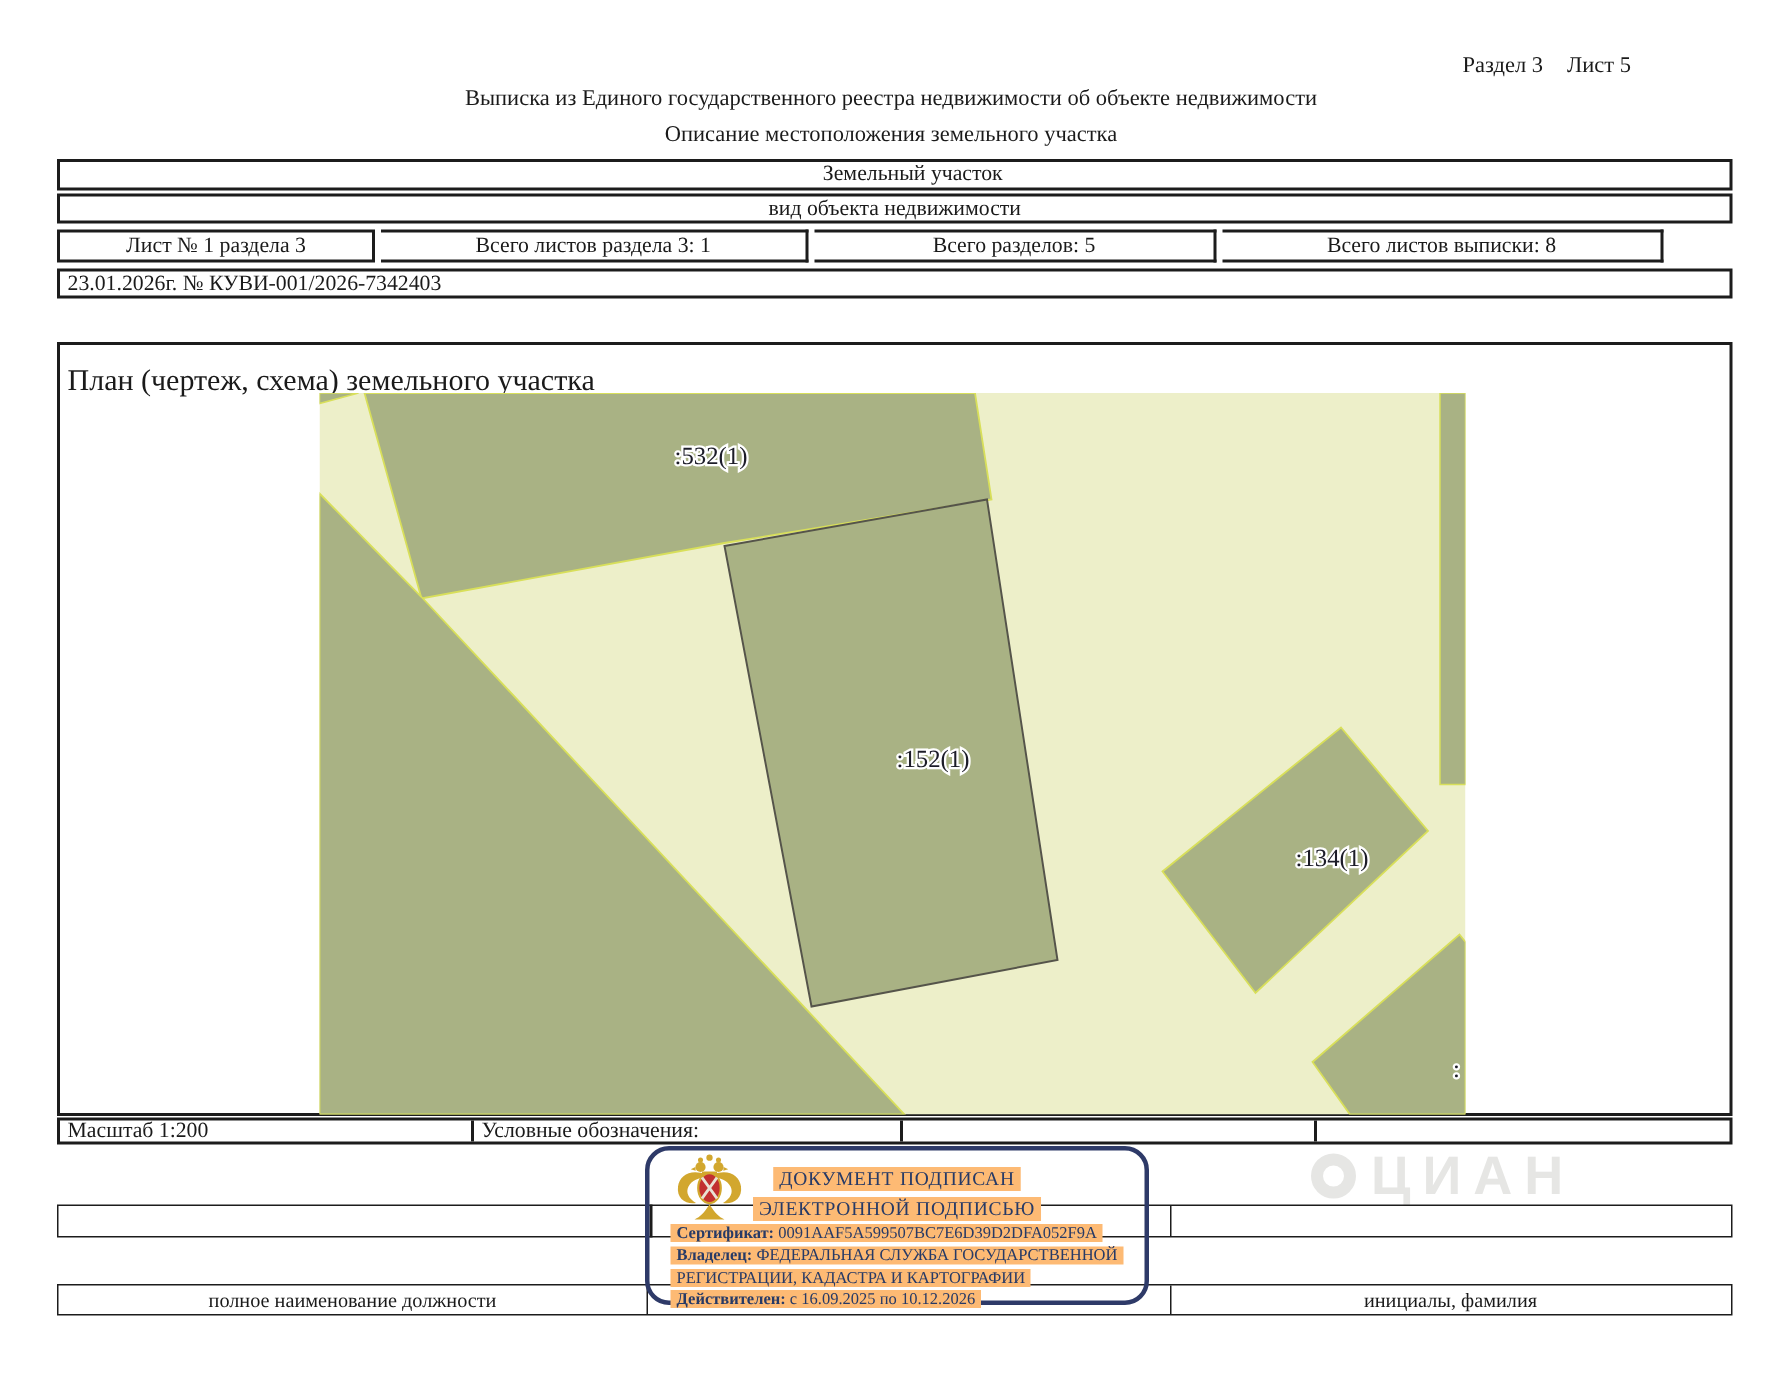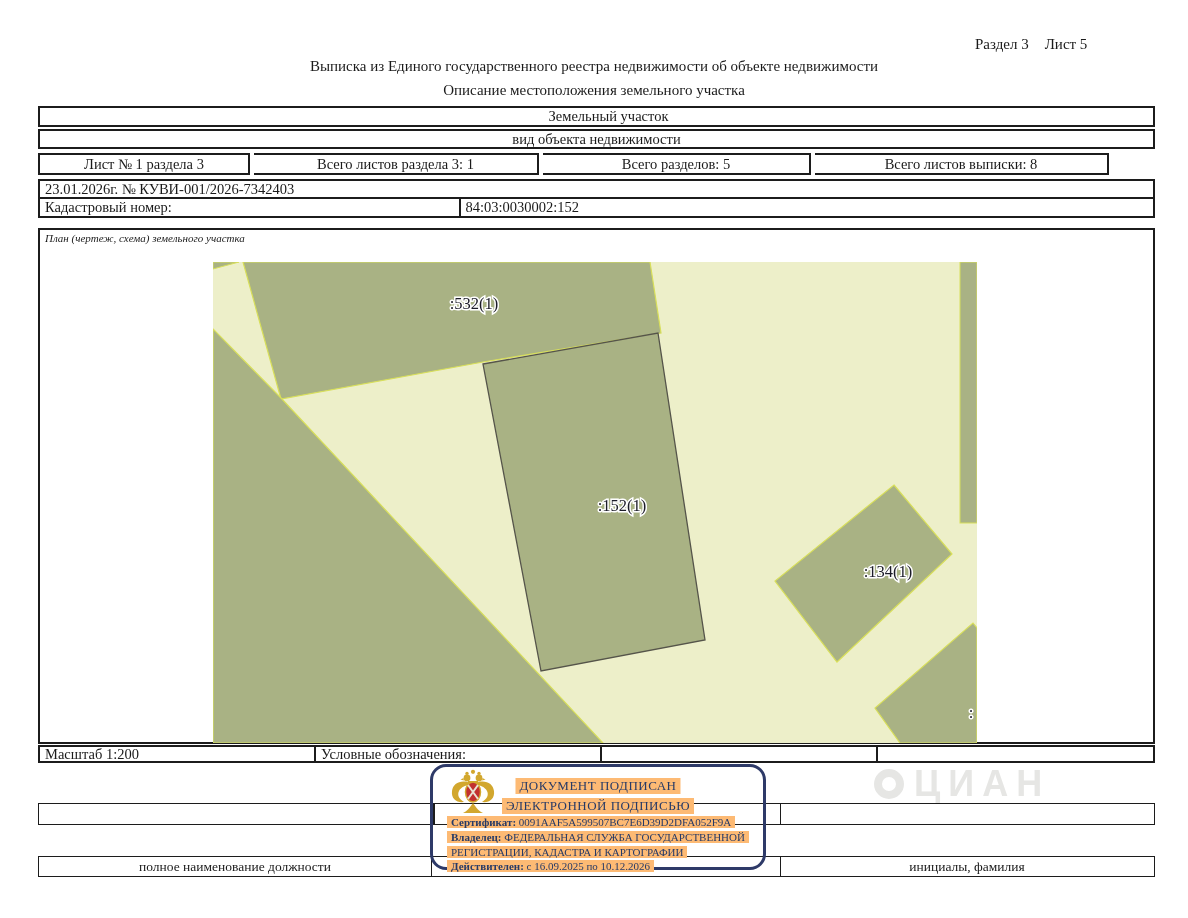--- a/index.html
+++ b/index.html
@@ -23,21 +23,21 @@
   .cell-left { justify-content:flex-start; padding-left:5px; }
   #row-object      { top:106px; height:21px;padding-left:24px; }
   #row-objcaption  { top:129px; height:20px; }
   #row-sheets      { top:153px; height:22px; }
   #row-sheets .cell + .cell { border-left:none; }
   #row-sheets .sbox { border:2px solid #1c1c1c; height:22px; margin-right:4px; }
   #row-sheets .sbox:last-child { margin-right:0; }
   #row-date        { top:179px; height:20px; padding-left:5px; }
   #row-cadastre    { top:197px; height:21px; }
   #plan-cell       { top:228px; height:516px; display:block; }
-  #plan-header     { position:absolute; top:2px; left:5px; font-size:11px;font-style:italic; }
+  #plan-header     { position:absolute; top:13px; left:5px; font-size:20px; }
   #row-scale       { top:745px; height:18px; font-size:14.5px; }
   
   #map { position:absolute; left:173px; top:32px; width:764px; height:481px; }
   
   .sigrow { left:38px; width:1117px; border:1.5px solid #1c1c1c; box-sizing:border-box;
             display:flex; font-size:13.5px; background:transparent; z-index:2; }
   #sig-row-empty   { top:803px; height:22px; }
   #sig-row-caption { top:856px; height:21px; }
   .sigcell { box-sizing:border-box; display:flex; align-items:center; justify-content:center; }
   .sigcell + .sigcell { border-left:1.5px solid #1c1c1c; }
@@ -83,24 +83,20 @@
     <div class="cell sbox" style="width:212px;">Лист № 1 раздела 3</div>
     <div class="cell sbox" style="width:285px;">Всего листов раздела 3: 1</div>
     <div class="cell sbox" style="width:268px;">Всего разделов: 5</div>
     <div class="cell sbox" style="width:294px;">Всего листов выписки: 8</div>
   </div>
 
   <div class="abs trow" id="row-date">
     <span>23.01.2026г. № КУВИ-001/2026-7342403</span>
   </div>
 
-  <div class="abs trow" id="row-cadastre">
-    <div class="cell cell-left" style="width:420px;">Кадастровый номер:</div>
-    <div class="cell cell-left" style="width:697px;">84:03:0030002:152</div>
-  </div>
 
   <div class="abs trow" id="plan-cell">
     <div id="plan-header">План (чертеж, схема) земельного участка</div>
 
     <svg id="map" viewBox="0 0 764 481" xmlns="http://www.w3.org/2000/svg">
       <rect x="0" y="0" width="764" height="481" fill="#edefc9"></rect>
       <polygon points="0,0 26,0 0,7" fill="#a9b284" stroke="#d8df5a" stroke-width="1"></polygon>
       <polygon points="30,0 437,0 448,71 270,100 68,137" fill="#a9b284" stroke="#d8df5a" stroke-width="1.2"></polygon>
       <polygon points="0,67 68,136 390,481 0,481" fill="#a9b284" stroke="#d8df5a" stroke-width="1.2"></polygon>
       <rect x="747" y="0" width="17" height="261" fill="#a9b284" stroke="#d8df5a" stroke-width="1"></rect>

